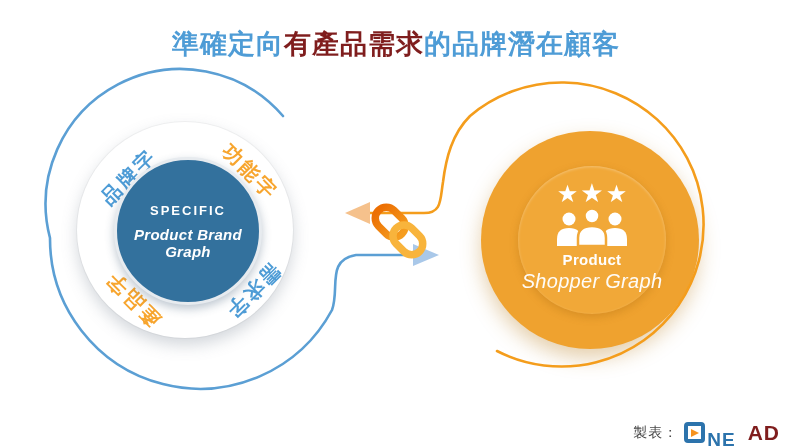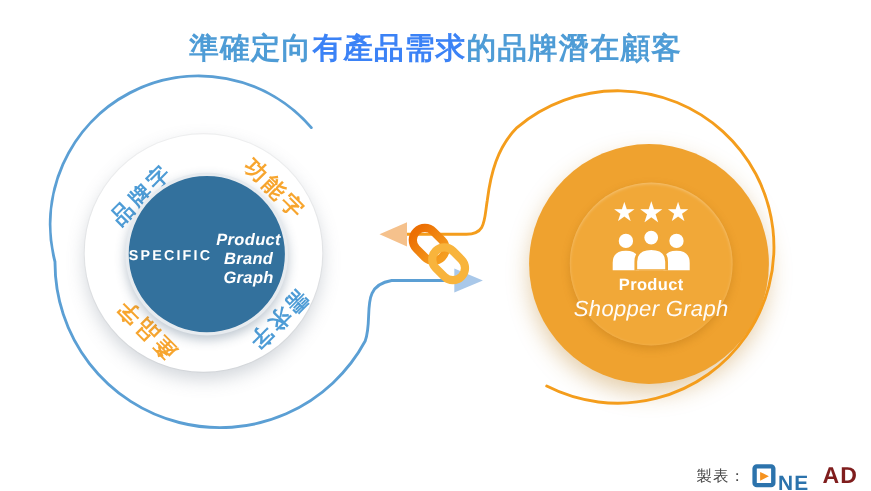--- a/index.html
+++ b/index.html
@@ -3,33 +3,33 @@
 <meta charset="utf-8">
 <style>
   html,body{margin:0;padding:0;background:#ffffff;}
   body{font-family:"Liberation Sans","DejaVu Sans",sans-serif;}
   .canvas{position:relative;width:792px;height:446px;background:#ffffff;overflow:hidden;}
 
   
   .title{position:absolute;left:0;top:26px;width:100%;text-align:center;
          font-size:27px;font-weight:bold;letter-spacing:1px;white-space:nowrap;}
   .title .seg-blue{color:#4E9CD6;font-family:Liberation Serif, serif;}
-  .title .seg-orange{color:#3b82f6;}
+  .title .seg-orange{color:#7f1d1d;}
 
   
   .overlay{position:absolute;left:0;top:0;z-index:3;pointer-events:none;}
 
   
   .left-ring{position:absolute;left:77px;top:122px;width:216px;height:216px;border-radius:50%;
              background:#ffffff;z-index:2;
              box-shadow:0 0 0 1px rgba(0,0,0,0.04),0 7px 16px rgba(105,118,135,0.30);}
   .left-core{position:absolute;left:114px;top:157px;width:142px;height:142px;border-radius:50%;
              background:#33719D;border:3px solid #E7EBEF;z-index:2;
              box-shadow:0 4px 10px rgba(40,70,100,0.30);
-             display:flex;flex-direction:row;align-items:center;justify-content:center;
+             display:flex;flex-direction:column;align-items:center;justify-content:center;
              color:#ffffff;text-align:center;}
   .left-core .l1{font-size:13px;font-weight:bold;letter-spacing:2px;}
   .left-core .l2{font-size:15px;font-weight:bold;font-style:italic;margin-top:8px;letter-spacing:0.3px;}
 
   .ring-label{position:absolute;z-index:2;font-size:20px;font-weight:bold;letter-spacing:3px;
               white-space:nowrap;transform-origin:center center;}
   .lbl-blue{color:#4E9CD6;}
   .lbl-orange{color:#F7A52E;}
   .rl-1{left:129px;top:177px;transform:translate(-50%,-50%) rotate(-45deg);}
   .rl-2{left:250px;top:172px;transform:translate(-50%,-50%) rotate(45deg);}

